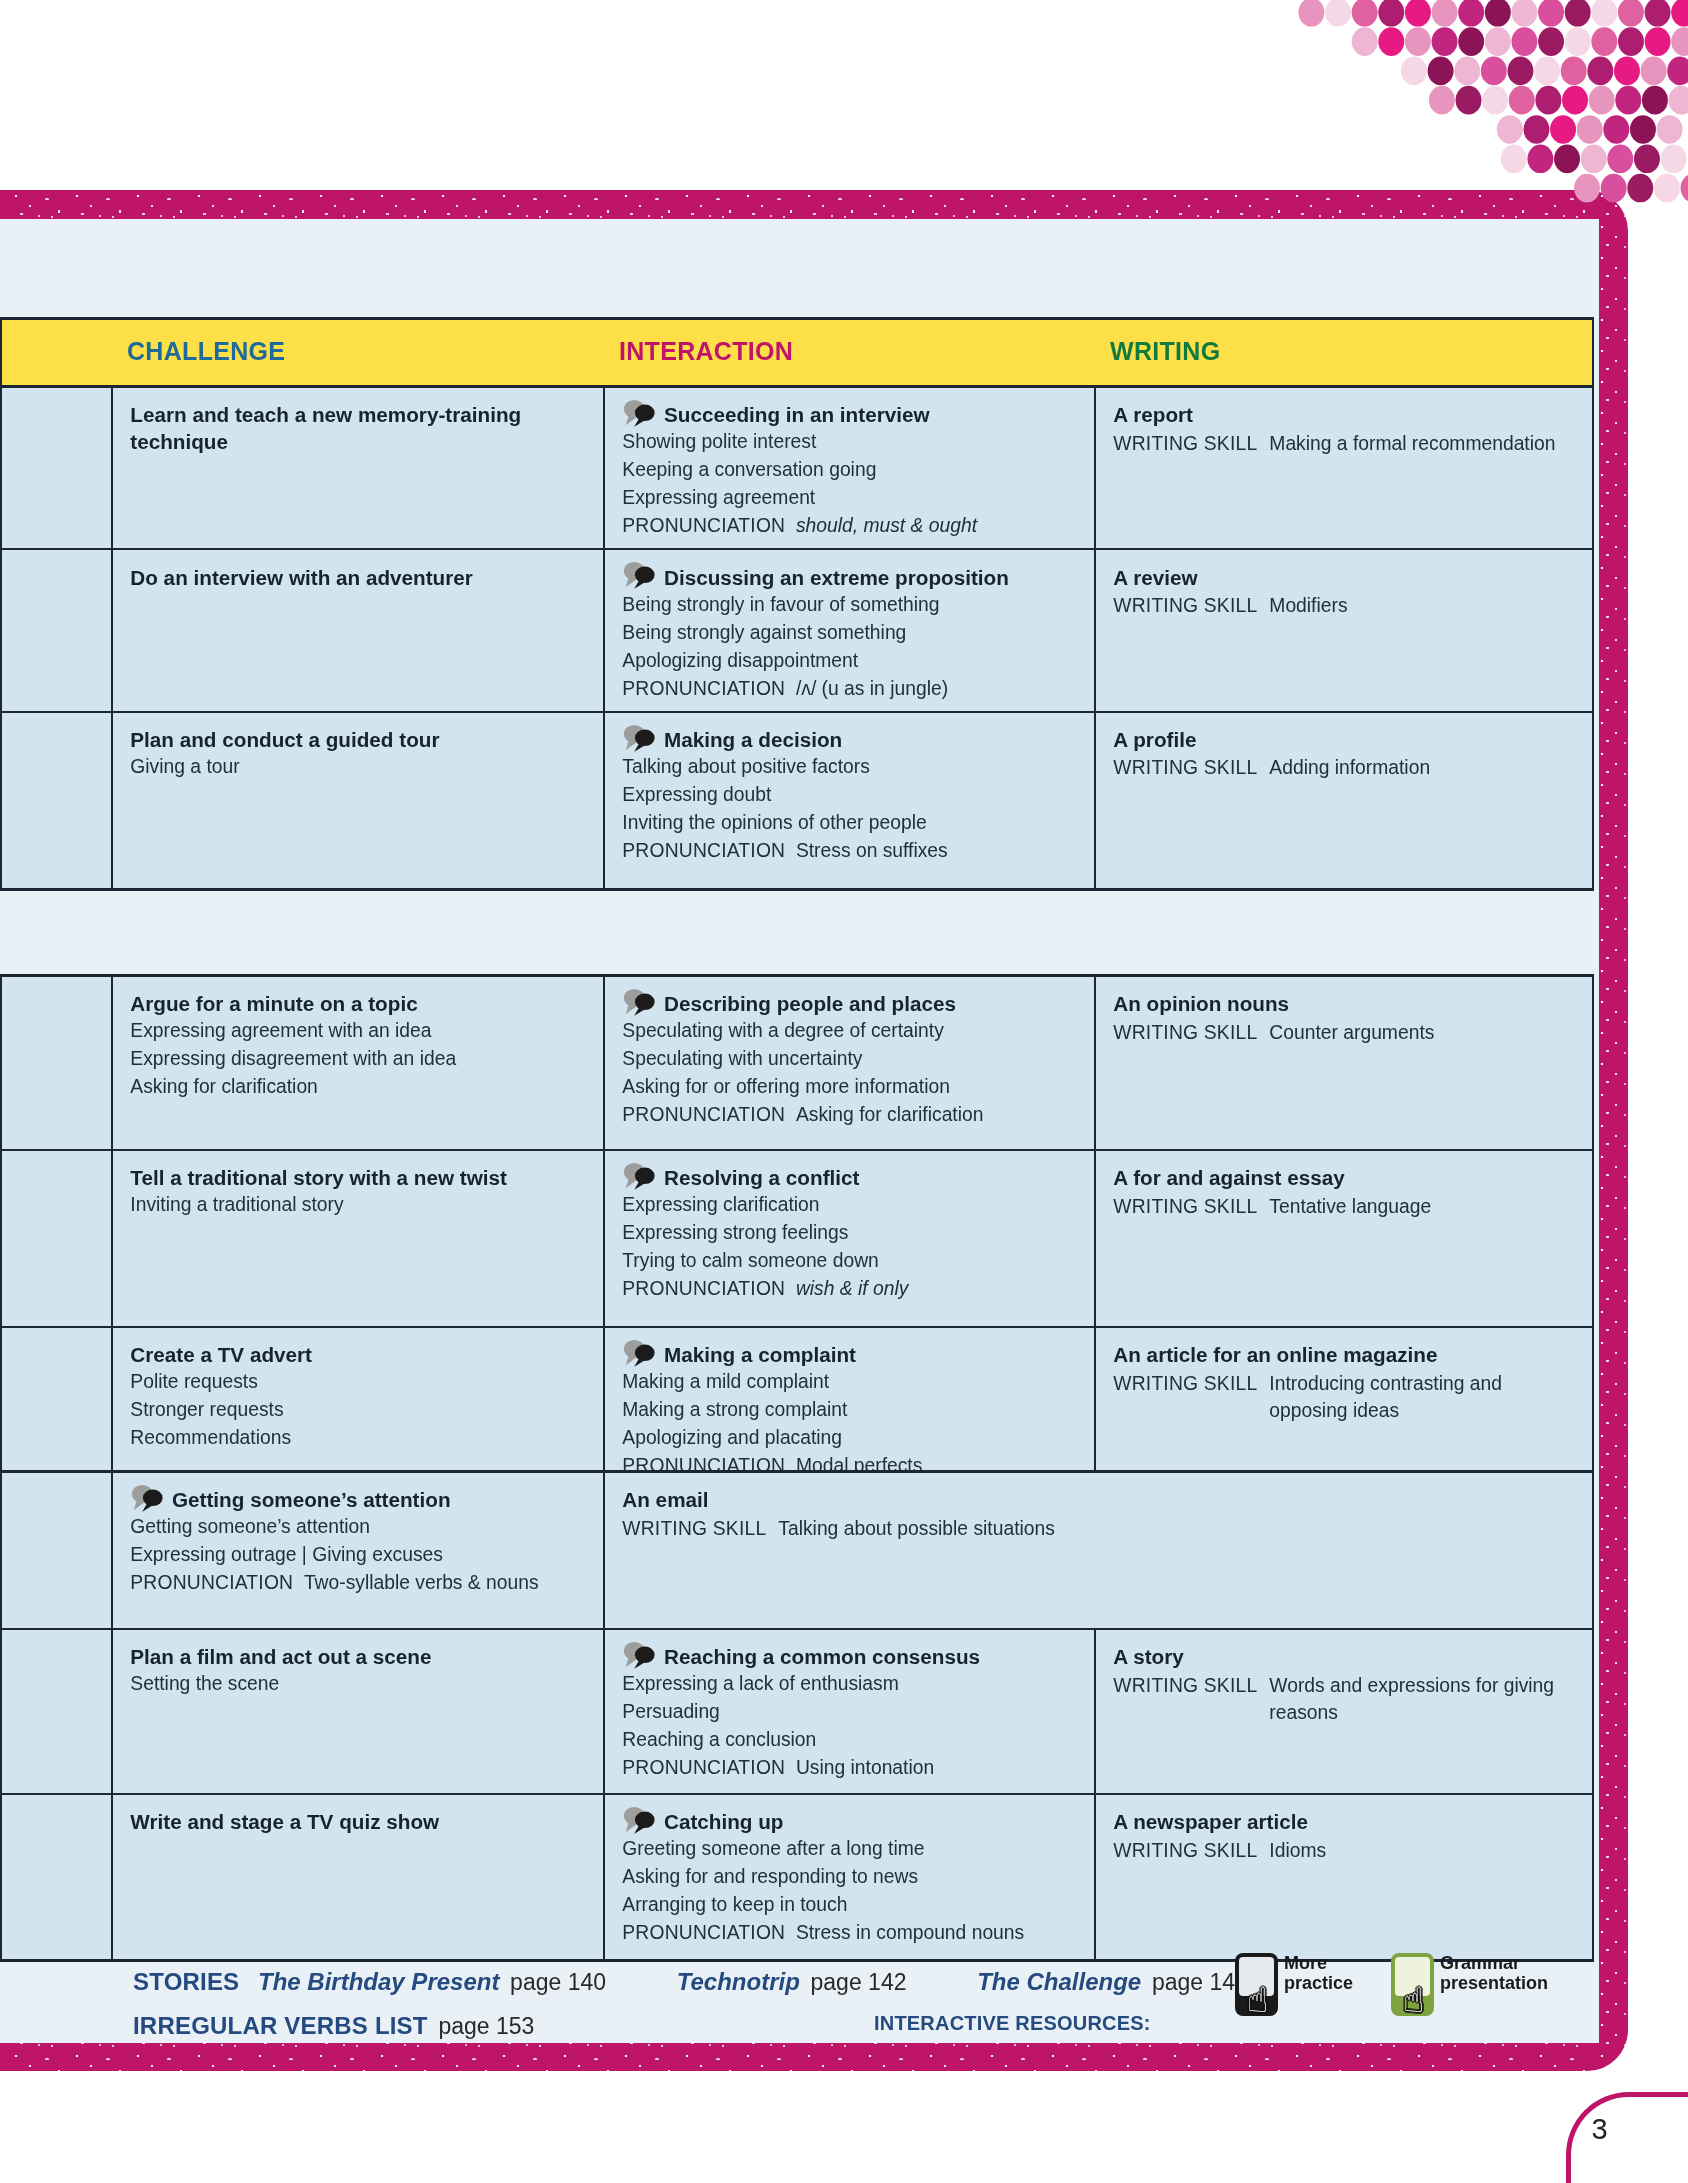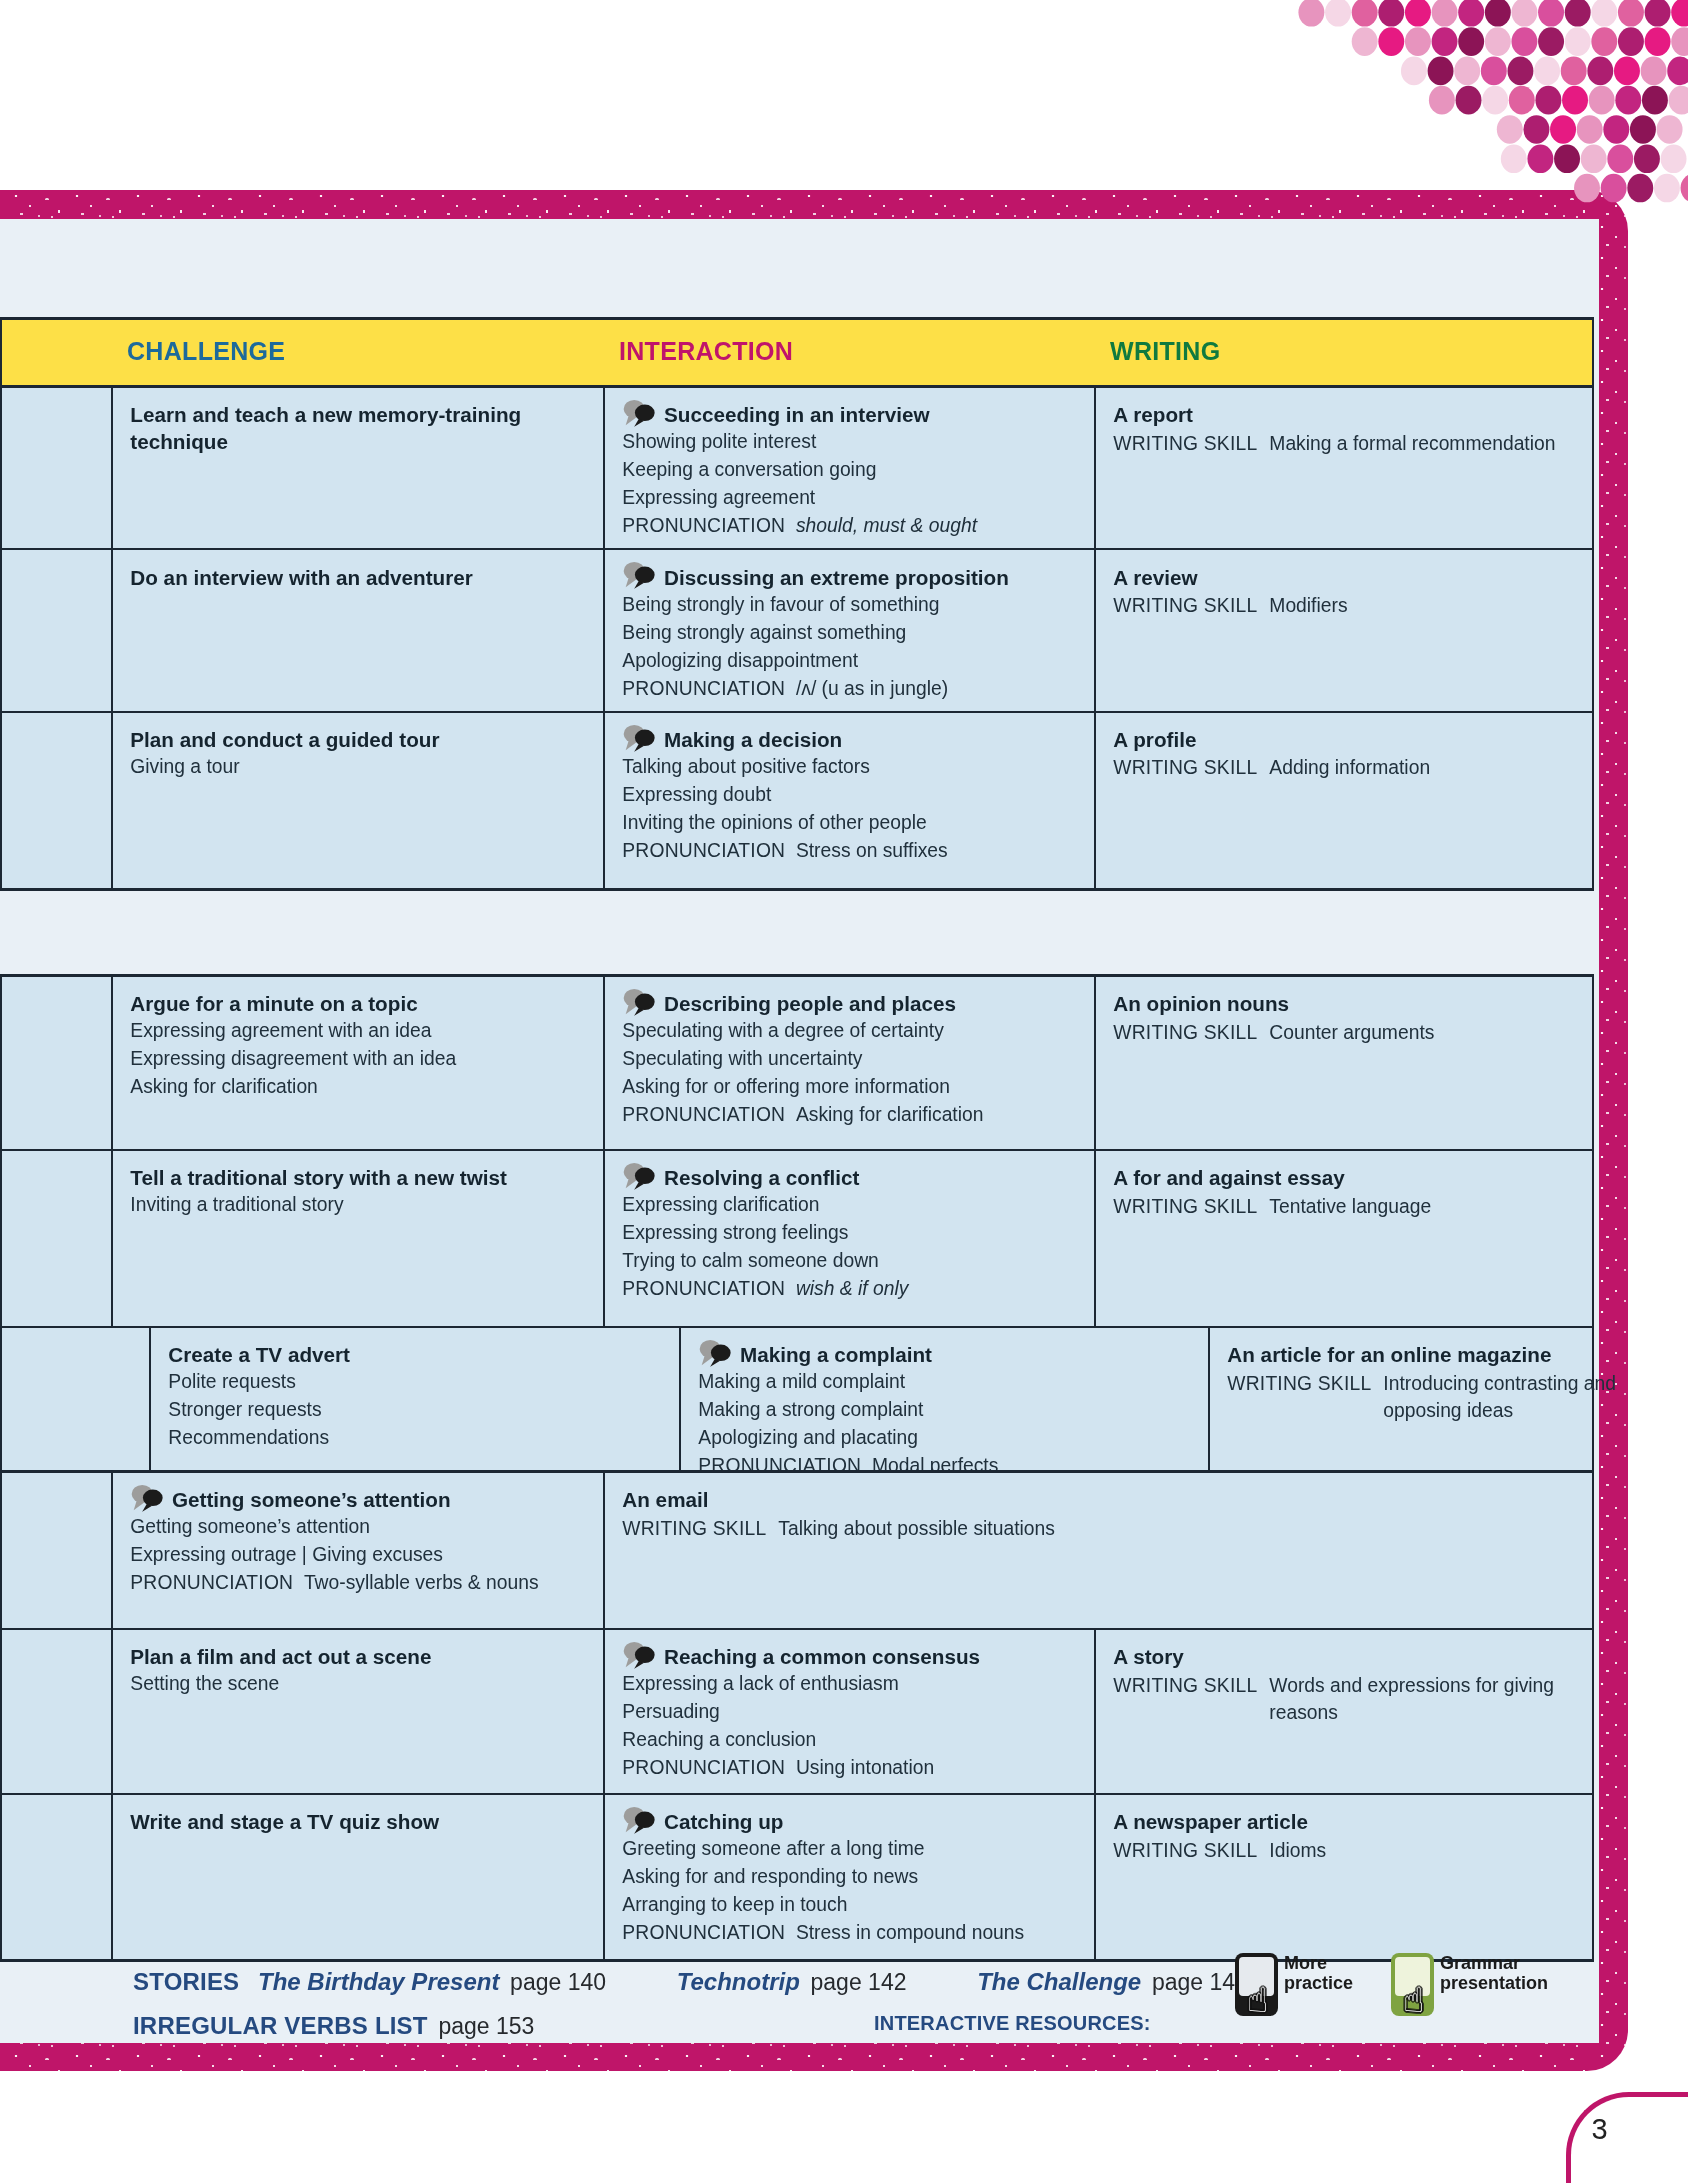--- a/index.html
+++ b/index.html
@@ -314,21 +314,21 @@
           <div class="cell-line"><span class="pron-label">PRONUNCIATION</span><span class="pron-val it">wish &amp; if only</span></div>
         </div>
         <div class="tcell bordered">
           <div class="cell-title">A for and against essay</div>
           <div class="skill-row">
             <span class="skill-label">WRITING SKILL</span>
             <span class="skill-val">Tentative language</span>
           </div>
         </div>
       </div>
-      <div class="trow" style="min-height: 165px; gap: 38px;">
+      <div class="trow" style="min-height: 165px;">
         <div class="tcell"></div>
         <div class="tcell bordered">
           <div class="cell-title">Create a TV advert</div>
           <div class="cell-line">Polite requests</div>
           <div class="cell-line">Stronger requests</div>
           <div class="cell-line">Recommendations</div>
         </div>
         <div class="tcell bordered">
           <div class="title-row">
             <svg class="bubble-svg" width="35" height="29" viewBox="0 0 52 44">

